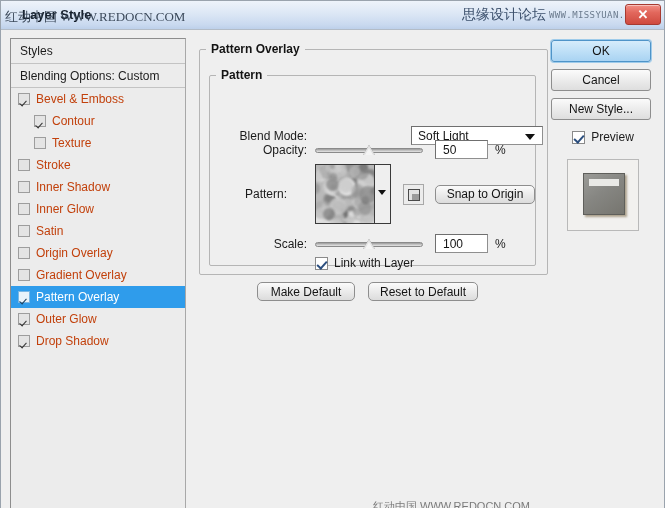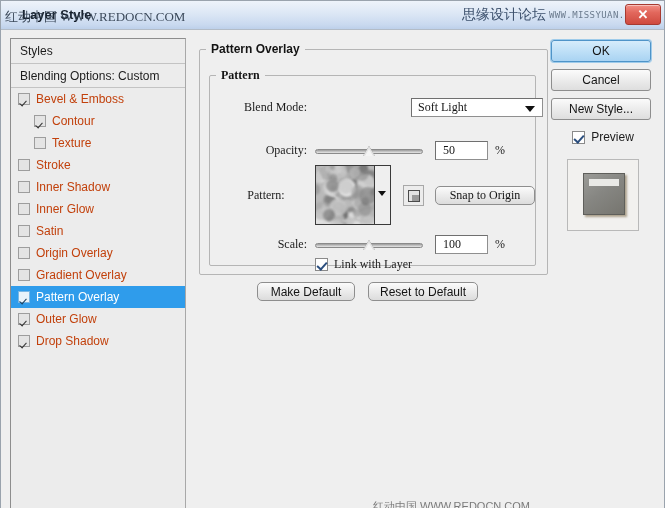--- a/index.html
+++ b/index.html
@@ -188,21 +188,20 @@
     position: absolute;
     left: 4px; top: 4px;
     width: 349px;
     height: 233px;
   }
   #grp-inner {
     position: absolute;
     left: 9px; top: 12px;
     width: 327px;
     height: 198px;
-    font-family: Liberation Serif, serif;
   }
 
   .field-row {
     position: absolute;
     display: flex;
     align-items: center;
     font-size: 12px;
     color: #1b1b1b;
   }
   .lbl {
@@ -527,21 +526,21 @@
     </div>
 
     <div id="main">
 
       <fieldset class="grp" id="grp-outer">
         <legend>Pattern Overlay</legend>
 
         <fieldset class="grp" id="grp-inner">
           <legend>Pattern</legend>
 
-          <div class="field-row" style="left:15px; top:15px;gap:48px;">
+          <div class="field-row" style="left:15px; top:44px;gap:48px;">
             <span class="lbl" style="width:82px;">Blend Mode:</span>
             <span style="width:8px;"></span>
             <div class="select-box">
               <span>Soft Light</span>
               <span class="caret"></span>
             </div>
           </div>
 
           <div class="field-row" style="left:15px; top:58px;">
             <span class="lbl" style="width:82px;">Opacity:</span>

